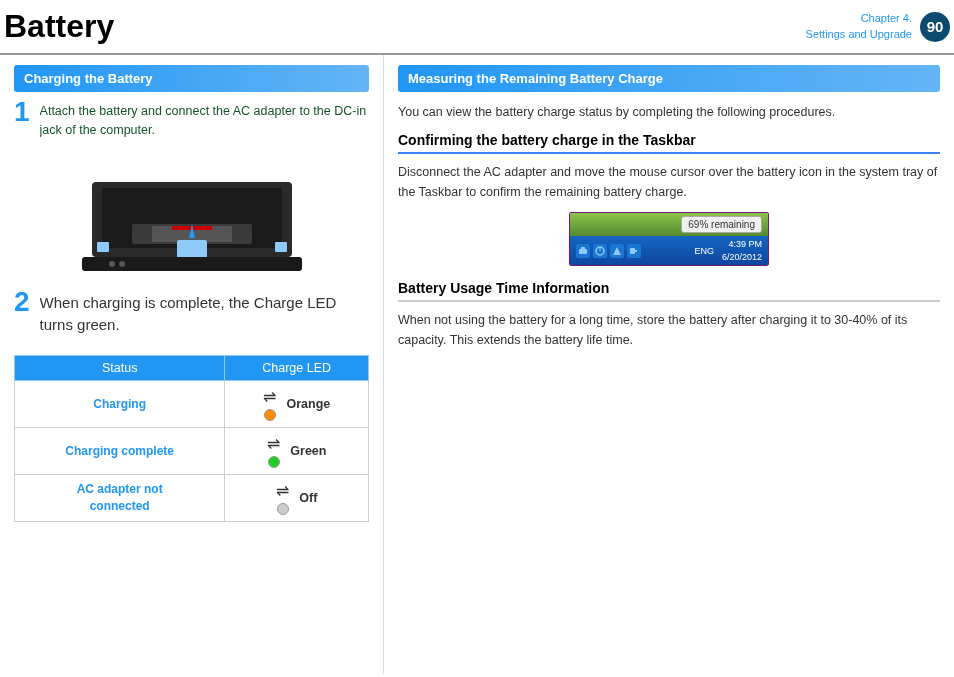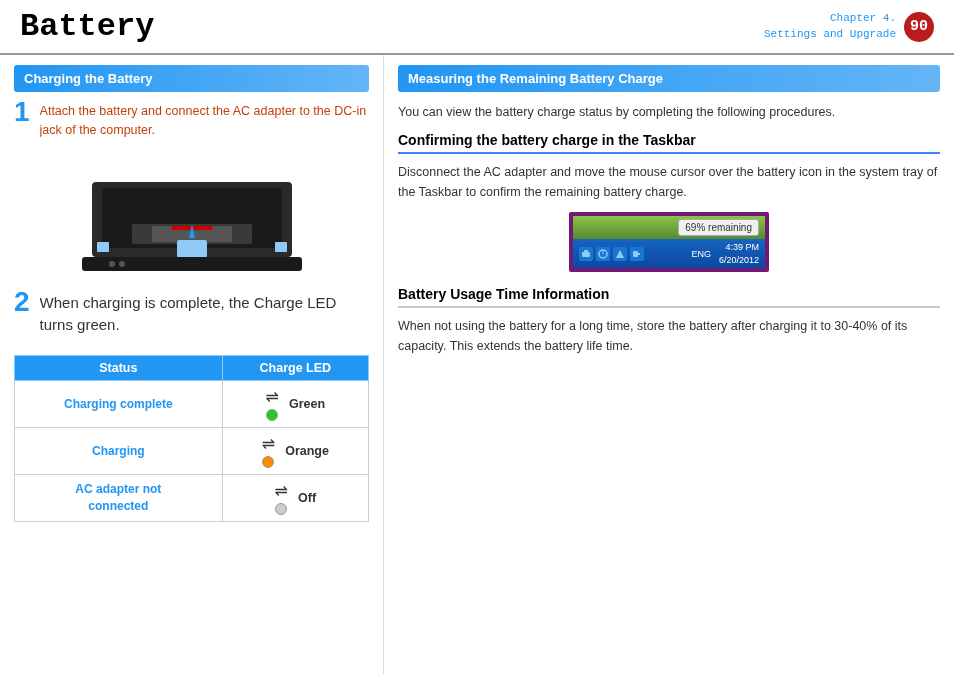--- a/index.html
+++ b/index.html
@@ -11,39 +11,38 @@
       font-size: 13px;
       color: #333;
       overflow: hidden;
     }
 
     
     .header {
       display: flex;
       align-items: center;
       border-bottom: 2px solid #999;
-      padding: 8px 20px;
+      padding: 8px 4px;
       background: #fff;
-      font-family: Liberation Mono, monospace;
     }
     .header-title {
       font-size: 32px;
       font-weight: bold;
       color: #000;
       flex: 1;
     }
     .header-right {
       text-align: right;
       font-size: 11px;
       color: #2196F3;
       margin-right: 8px;
       line-height: 1.4;
     }
     .chapter-badge {
-      background: #b91c1c;
+      background: #0c4a6e;
       color: #fff;
       border-radius: 50%;
       width: 30px;
       height: 30px;
       display: flex;
       align-items: center;
       justify-content: center;
       font-size: 15px;
       font-weight: bold;
     }
@@ -83,21 +82,21 @@
       font-weight: bold;
       color: #2196F3;
       float: left;
       margin-right: 10px;
       margin-top: -4px;
       line-height: 1;
     }
     .step-text {
       font-size: 12.5px;
       line-height: 1.5;
-      color: #c2410c;
+      color: #14532d;
       overflow: hidden;
     }
     .step-subtext {
       font-size: 12.5px;
       margin-top: 6px;
       margin-left: 28px;
       color: #333;
     }
 
     
@@ -120,21 +119,21 @@
 
     
     .charge-table {
       width: 100%;
       border-collapse: collapse;
       font-size: 12.5px;
     }
     .charge-table thead tr th {
       background: #2196F3;
       color: #fff;
-      font-weight: bold;
+      font-weight: normal;
       padding: 5px 8px;
       border: 1px solid #90CAF9;
       text-align: center;
     }
     .charge-table tbody tr td {
       border: 1px solid #ccc;
       padding: 6px 8px;
       text-align: center;
       vertical-align: middle;
     }
@@ -166,21 +165,21 @@
       font-size: 12.5px;
       line-height: 1.6;
       color: #333;
       margin-bottom: 10px;
     }
 
     
     .taskbar-mock {
       width: 200px;
       margin: 8px auto 14px auto;
-      border: 4px solid #701a75;
+      border: 1px solid #701a75;
       border-radius: 2px;
       overflow: hidden;
     }
     .taskbar-top {
       background: linear-gradient(to bottom, #8BC34A, #558B2F);
       padding: 3px 6px;
       font-size: 10px;
       color: #fff;
       text-align: right;
     }
@@ -290,40 +289,40 @@
 
     <table class="charge-table">
       <thead>
         <tr>
           <th>Status</th>
           <th>Charge LED</th>
         </tr>
       </thead>
       <tbody>
         <tr>
+          <td class="status-cell">Charging</td>
+          <td>
+            <div style="display:flex; align-items:center; justify-content:center; gap:10px;">
+              <div style="display:flex; flex-direction:column; align-items:center; gap:3px;">
+                <span style="font-size:16px;">⇌</span>
+                <div class="led-dot led-orange"></div>
+              </div>
+              <span style="font-weight:bold;">Orange</span>
+            </div>
+          </td>
+        </tr>
+        <tr>
           <td class="status-cell">Charging complete</td>
           <td>
             <div style="display:flex; align-items:center; justify-content:center; gap:10px;">
               <div style="display:flex; flex-direction:column; align-items:center; gap:3px;">
                 <span style="font-size:16px;">⇌</span>
                 <div class="led-dot led-green"></div>
               </div>
               <span style="font-weight:bold;">Green</span>
-            </div>
-          </td>
-        </tr>
-        <tr>
-          <td class="status-cell">Charging</td>
-          <td>
-            <div style="display:flex; align-items:center; justify-content:center; gap:10px;">
-              <div style="display:flex; flex-direction:column; align-items:center; gap:3px;">
-                <span style="font-size:16px;">⇌</span>
-                <div class="led-dot led-orange"></div>
-              </div>
-              <span style="font-weight:bold;">Orange</span>
             </div>
           </td>
         </tr>
         <tr>
           <td class="status-cell" style="line-height:1.4;">AC adapter not<br>connected</td>
           <td>
             <div style="display:flex; align-items:center; justify-content:center; gap:10px;">
               <div style="display:flex; flex-direction:column; align-items:center; gap:3px;">
                 <span style="font-size:16px;">⇌</span>
                 <div class="led-dot led-gray"></div>

